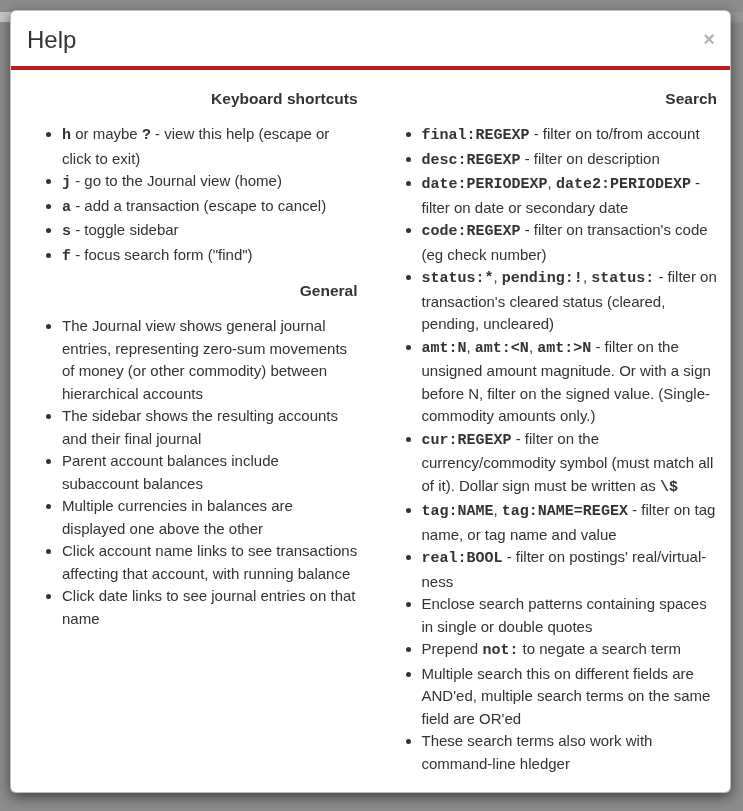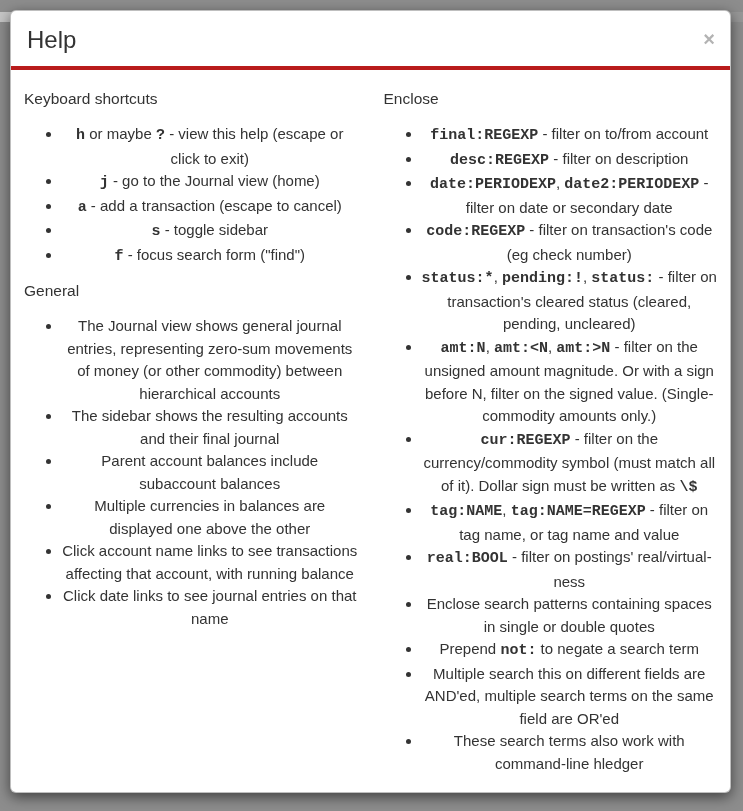--- a/index.html
+++ b/index.html
@@ -21,22 +21,22 @@
   .modal-header{position:relative;height:59px;border-bottom:4px solid #b91c1c;
                 padding:14px 16px;box-sizing:border-box;}
   .modal-title{margin:0;font-size:24px;font-weight:normal;color:#333;line-height:30px;}
   .close-btn{position:absolute;top:18px;right:15px;border:none;background:none;cursor:pointer;
              font-size:20px;font-weight:bold;color:#b3b3b3;line-height:20px;padding:0;
              font-family:"Liberation Sans",sans-serif;}
   .modal-body{display:flex;padding:6px 13px 20px;box-sizing:border-box;}
   .col{width:50%;box-sizing:border-box;color:#333;}
   .col-left{padding-right:13px;}
   .col-right{padding-left:13px;}
-  .col h2{font-size:15.5px;font-weight:normal;color:#333;margin:14px 0 8px;line-height:17px;}
-  .col ul{margin:16px 0 8px;padding-left:38px;text-align:center;}
+  .col h2{font-size:15.5px;font-weight:bold;color:#333;margin:14px 0 8px;line-height:17px;text-align:right;}
+  .col ul{margin:16px 0 8px;padding-left:38px;}
   .col li{font-size:15px;line-height:22.5px;color:#333;}
   .col code{font-family:"Liberation Mono",monospace;font-weight:bold;font-size:15px;color:#333;}
 </style>
 </head>
 <body>
 
 <div class="stage">
 
   <div class="backdrop-top">
     <div class="left-pane"></div>
@@ -66,30 +66,30 @@
           <ul>
             <li>The Journal view shows general journal entries, representing zero-sum movements of money (or other commodity) between hierarchical accounts</li>
             <li>The sidebar shows the resulting accounts and their final journal</li>
             <li>Parent account balances include subaccount balances</li>
             <li>Multiple currencies in balances are displayed one above the other</li>
             <li>Click account name links to see transactions affecting that account, with running balance</li>
             <li>Click date links to see journal entries on that name</li>
           </ul>
         </div>
       <div class="col col-right">
-          <h2>Enclose</h2>
+          <h2>Search</h2>
           <ul>
             <li><code>final:REGEXP</code> - filter on to/from account</li>
             <li><code>desc:REGEXP</code> - filter on description</li>
             <li><code>date:PERIODEXP</code>, <code>date2:PERIODEXP</code> - filter on date or secondary date</li>
             <li><code>code:REGEXP</code> - filter on transaction's code (eg check number)</li>
             <li><code>status:*</code>, <code>pending:!</code>, <code>status:</code> - filter on transaction's cleared status (cleared, pending, uncleared)</li>
             <li><code>amt:N</code>, <code>amt:&lt;N</code>, <code>amt:&gt;N</code> - filter on the unsigned amount magnitude. Or with a sign before N, filter on the signed value. (Single-commodity amounts only.)</li>
             <li><code>cur:REGEXP</code> - filter on the currency/commodity symbol (must match all of it). Dollar sign must be written as <code>\$</code></li>
-            <li><code>tag:NAME</code>, <code>tag:NAME=REGEXP</code> - filter on tag name, or tag name and value</li>
+            <li><code>tag:NAME</code>, <code>tag:NAME=REGEX</code> - filter on tag name, or tag name and value</li>
             <li><code>real:BOOL</code> - filter on postings' real/virtual-ness</li>
             <li>Enclose search patterns containing spaces in single or double quotes</li>
             <li>Prepend <code>not:</code> to negate a search term</li>
             <li>Multiple search this on different fields are AND'ed, multiple search terms on the same field are OR'ed</li>
             <li>These search terms also work with command-line hledger</li>
           </ul>
         </div>
     </div>
   </div>
 

